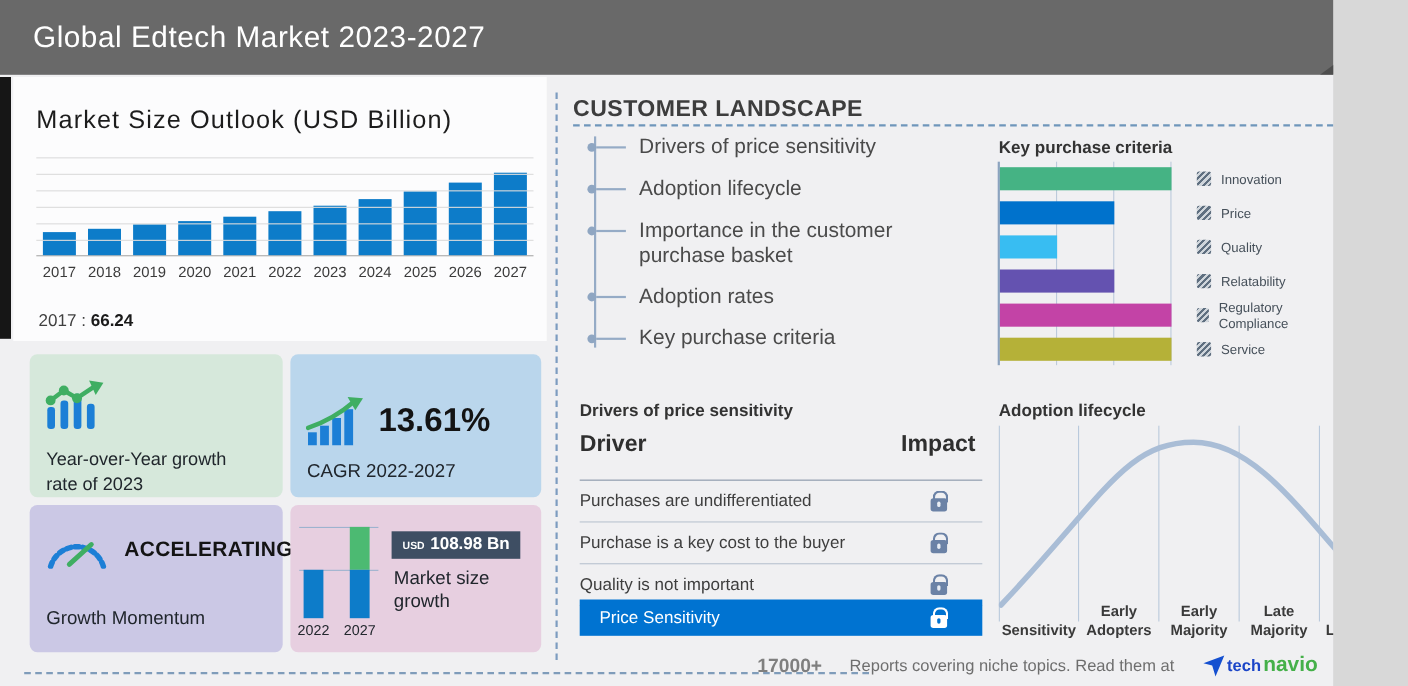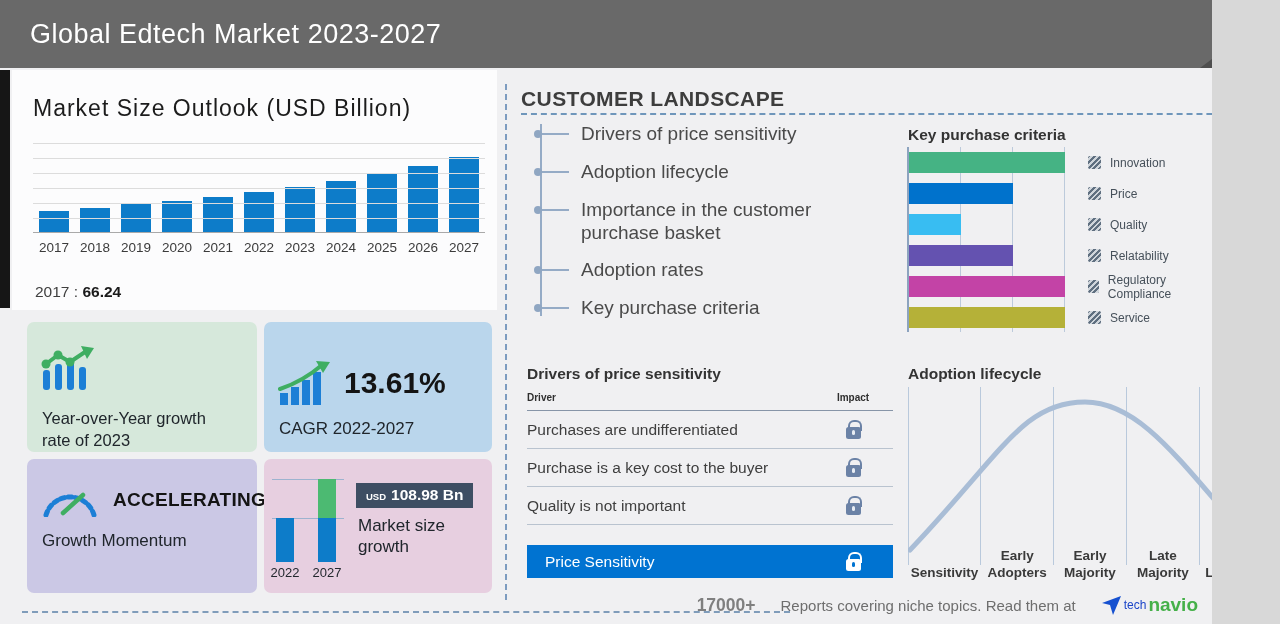--- a/index.html
+++ b/index.html
@@ -28,21 +28,21 @@
   
   .box { position:absolute; border-radius:7px; }
   .box-yoy  { left:27px;  top:322px; width:230px; height:130px; background:#d6e8db; }
   .box-cagr { left:264px; top:322px; width:228px; height:130px; background:#bad6ec; }
   .box-mom  { left:27px;  top:459px; width:230px; height:134px; background:#cbc8e5; }
   .box-size { left:264px; top:459px; width:228px; height:134px; background:#e7cfe0; }
   .stat-row { position:absolute; left:14px; top:22px; display:flex; align-items:center; gap:12px; }
   .stat-value { font-size:30px; font-weight:800; color:#141414; }
   .stat-label { position:absolute; left:15px; top:86px; font-size:16.5px; color:#20262c; line-height:1.32; width:190px; }
   .mom-title { font-size:19px; font-weight:800; color:#141414; letter-spacing:.3px; }
-  .mom-label { position:absolute; left:15px; top:72px; font-size:17px; color:#20262c; }
+  .mom-label { position:absolute; left:15px; top:93px; font-size:17px; color:#20262c; }
 
   
   .mini-grid { position:absolute; height:1px; background:#9db3cf; left:8px; width:72px; }
   .mini-bar { position:absolute; width:18px; }
   .mini-year { position:absolute; font-size:13px; color:#23282e; width:30px; text-align:center; }
   .badge { position:absolute; left:92px; top:24px; background:#3e4e63; color:#fff; padding:3px 10px 4px; display:flex; align-items:baseline; gap:5px; }
   .badge .cur { font-size:9.5px; font-weight:700; }
   .badge .amt { font-size:15.5px; font-weight:700; }
   .size-label { position:absolute; left:94px; top:56px; font-size:17px; color:#20262c; line-height:1.25; width:120px; }
 
@@ -67,22 +67,22 @@
   .kpc-bar { height:21px; }
   .kpc-legend { position:absolute; left:1088px; top:152px; display:flex; flex-direction:column; gap:10px; }
   .kpc-leg-row { height:21px; display:flex; align-items:center; gap:9px; }
   .kpc-swatch { width:13px; height:13px; border-radius:2px;
     background:repeating-linear-gradient(135deg,#5f6f80 0px,#5f6f80 2px,#cfd5db 2px,#cfd5db 4px); }
   .kpc-leg-row span { font-size:12px; color:#46505a; }
 
   
   .ps-title { position:absolute; left:527px; top:365px; font-size:15.5px; font-weight:800; color:#333; }
   .ps-table { position:absolute; left:527px; top:392px; width:366px; }
-  .ps-head { display:flex; justify-content:space-between; font-size:10px; font-weight:800; color:#2f2f2f;
-    padding-bottom:7px; border-bottom:1.5px solid #8795a8; }
+  .ps-head { display:flex; justify-content:space-between; font-size:21px; font-weight:800; color:#2f2f2f;
+    padding-bottom:20px; border-bottom:1.5px solid #8795a8; }
   .ps-head .imp { width:80px; text-align:center; }
   .ps-row { display:flex; justify-content:space-between; align-items:center; height:38px; border-bottom:1px solid #b9c3cf; }
   .ps-row span { font-size:15.5px; color:#3e3e3e; }
   .ps-lockcol { width:80px; display:flex; justify-content:center; }
   .ps-highlight { position:absolute; left:527px; top:545px; width:366px; height:33px; background:#0073d1;
     display:flex; justify-content:space-between; align-items:center; padding-left:18px; }
   .ps-highlight span { color:#ffffff; font-size:15.5px; }
 
   .lock { position:relative; display:inline-block; width:15px; height:12px; background:#6b82a6; border-radius:2.5px; margin-top:6px; }
   .lock::before { content:""; position:absolute; top:-7px; left:2.5px; width:10px; height:9px;
@@ -98,21 +98,21 @@
   .al-curve { position:absolute; left:908px; top:387px; }
   .al-labels { position:absolute; left:908px; top:540px; width:364px; height:42px; display:flex; align-items:flex-end; }
   .al-cell { width:72.8px; text-align:center; font-size:13.5px; font-weight:700; color:#3a3a3a; line-height:1.25; }
 
   
   .foot-dash { position:absolute; left:22px; top:611px; width:768px; border-top:2px dashed #7f9cba; }
   .footer { position:absolute; right:14px; top:594px; display:flex; align-items:center; gap:25px; }
   .foot-count { font-size:17.5px; font-weight:800; color:#7f7f7f; }
   .foot-text { font-size:15px; color:#6e6e6e; }
   .brand { display:flex; align-items:center; gap:2px; }
-  .brand-tech { font-size:12px; font-weight:400; color:#1b45c8; }
+  .brand-tech { font-size:15px; font-weight:700; color:#1b45c8; }
   .brand-navio { font-size:19px; font-weight:800; color:#45b049; }
 </style>
 </head>
 <body>
 
 <div class="page">
 
   <div class="header">
     <h1>Global Edtech Market 2023-2027</h1>
     <svg class="curl" width="84" height="68" viewBox="0 0 84 68">

